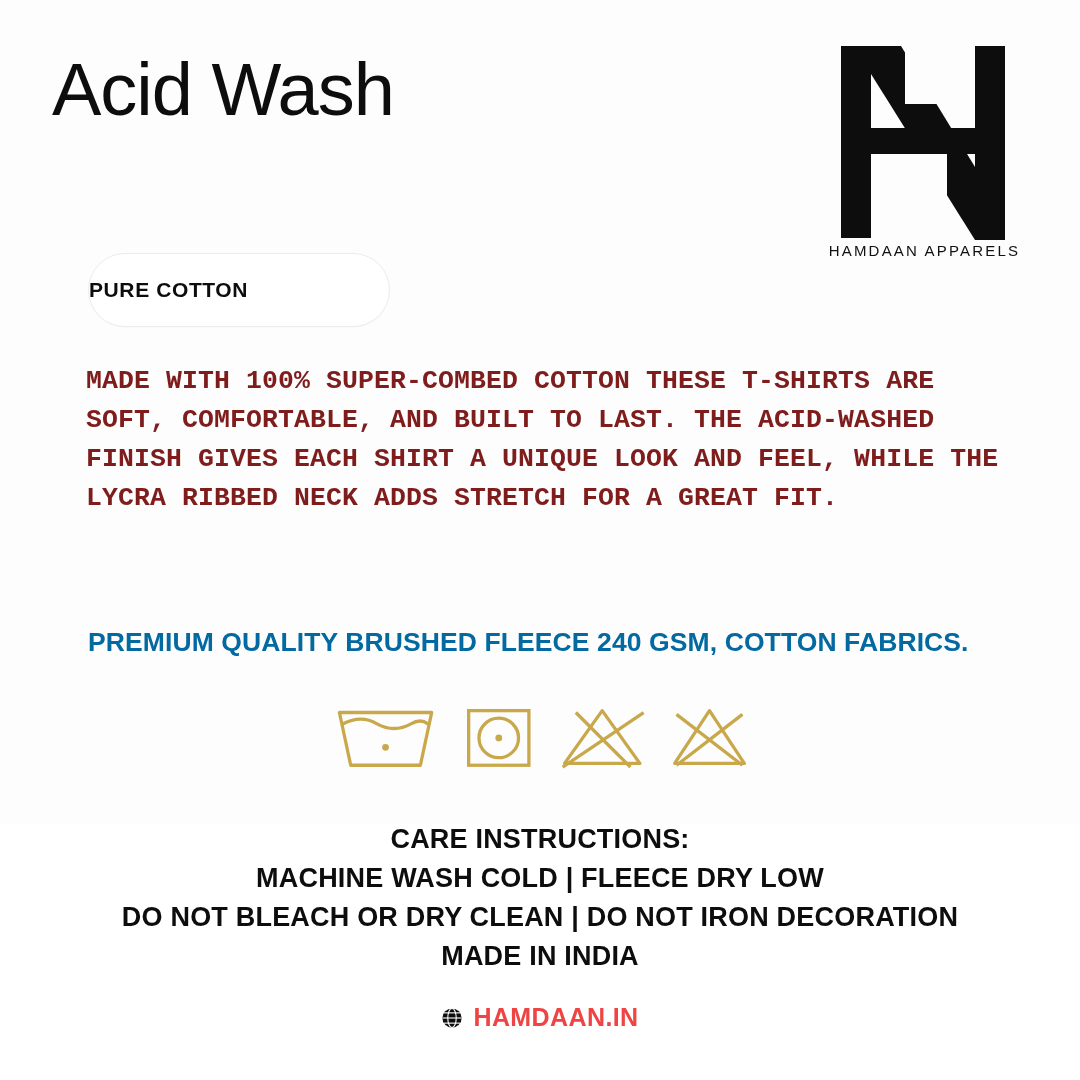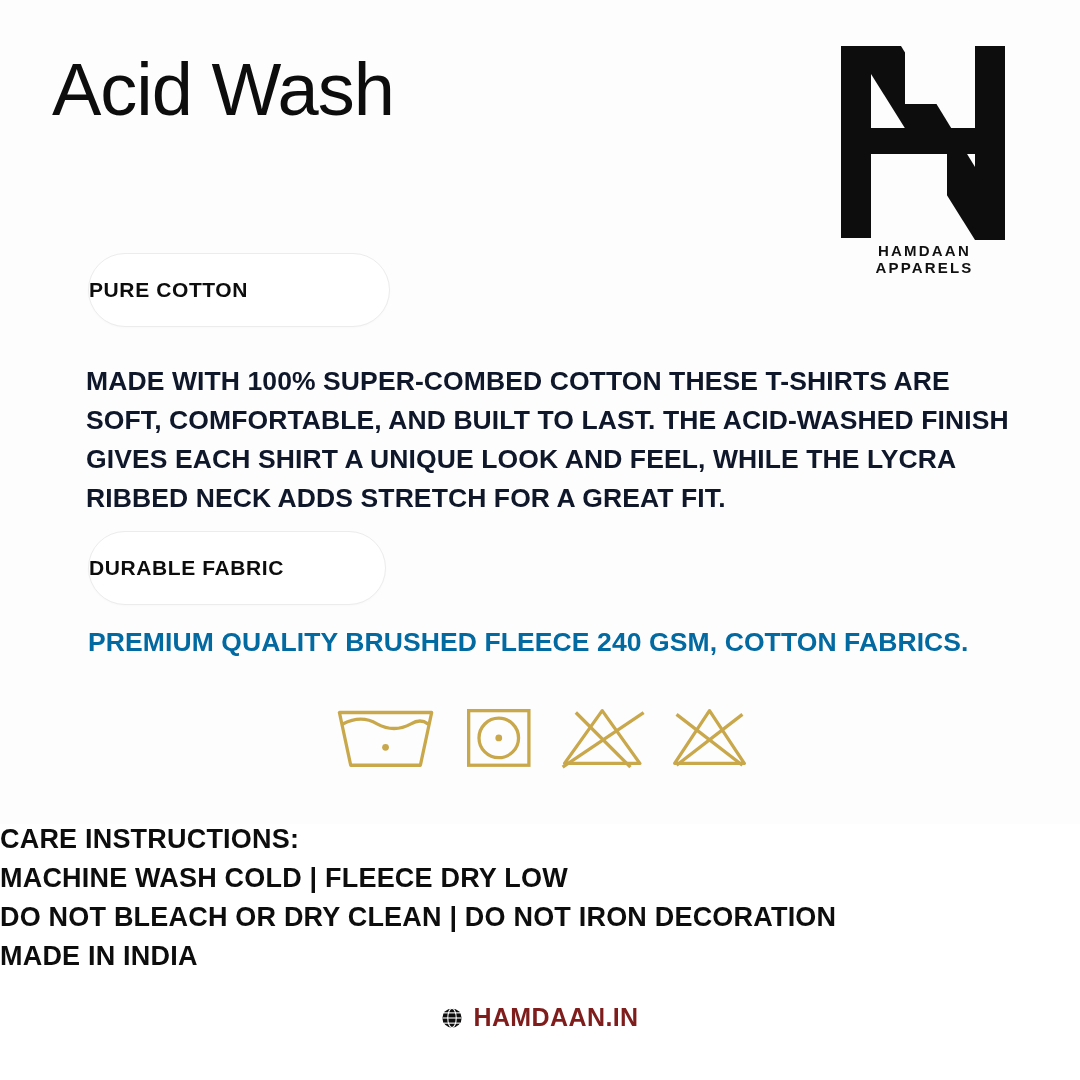--- a/index.html
+++ b/index.html
@@ -51,21 +51,21 @@
   .logo-mark {
     width: 180px;
     height: 196px;
     margin: 0 auto;
     display: block;
   }
   .logo-text {
     font-family: "Liberation Sans", sans-serif;
     font-size: 15px;
     letter-spacing: 2.2px;
-    font-weight: 700;
+    font-weight: 400;
     color: #111;
     margin-top: 2px;
   }
 
   
   .pill {
     position: absolute;
     height: 72px;
     border: 1.5px solid #ececec;
     border-radius: 40px;
@@ -95,21 +95,22 @@
   
   .desc {
     position: absolute;
     left: 86px;
     top: 362px;
     width: 934px;
     font-size: 26.5px;
     line-height: 39px;
     font-weight: 700;
     letter-spacing: 0.1px;
-    color: #0f172a;
+    color: #7f1d1d;
+    font-family: Liberation Mono, monospace;
   }
   .fabric-line {
     position: absolute;
     left: 88px;
     top: 624px;
     width: 944px;
     font-size: 26.5px;
     line-height: 36px;
     font-weight: 700;
     letter-spacing: 0.1px;
@@ -128,20 +129,21 @@
     gap: 22px;
   }
   .care-icons svg { display: block; }
 
   
   .care-text {
     position: absolute;
     left: 0;
     top: 820px;
     width: 1080px;
+    text-align: center;
     font-size: 27px;
     line-height: 39px;
     font-weight: 700;
     color: #0d0d0d;
     letter-spacing: 0.2px;
   }
 
   
   .footer {
     position: absolute;
@@ -150,21 +152,21 @@
     width: 1080px;
     display: flex;
     align-items: center;
     justify-content: center;
     gap: 10px;
   }
   .footer-label {
     font-size: 25px;
     font-weight: 700;
     letter-spacing: 0.4px;
-    color: #7f1d1d;
+    color: #ef4444;
   }
   .globe {
     width: 22px;
     height: 22px;
     display: block;
   }
 </style>
 </head>
 <body>
 
@@ -190,23 +192,20 @@
     </svg>
     <div class="logo-text">HAMDAAN APPARELS</div>
   </div>
 
   <div class="pill" id="pill-cotton">
     <span>PURE COTTON</span>
   </div>
 
   <div class="desc">MADE WITH 100% SUPER-COMBED COTTON THESE T-SHIRTS ARE SOFT, COMFORTABLE, AND BUILT TO LAST. THE ACID-WASHED FINISH GIVES EACH SHIRT A UNIQUE LOOK AND FEEL, WHILE THE LYCRA RIBBED NECK ADDS STRETCH FOR A GREAT FIT.</div>
 
-  <div class="pill" id="pill-fabric">
-    <span>DURABLE FABRIC</span>
-  </div>
 
   <div class="fabric-line">PREMIUM QUALITY BRUSHED FLEECE 240 GSM, COTTON FABRICS.</div>
 
   <div class="care-icons">
 
     <svg width="118" height="80" viewBox="0 0 118 80">
       <path d="M10 14 L108 14 L96 70 L22 70 Z" fill="none" stroke="#c9a84c" stroke-width="3.5" stroke-linejoin="round"></path>
       <path d="M14 26 Q33 16 50 26 Q68 36 86 26 Q96 20 104 26" fill="none" stroke="#c9a84c" stroke-width="3.5" stroke-linecap="round"></path>
       <circle cx="59" cy="51" r="3.6" fill="#c9a84c"></circle>
     </svg>

